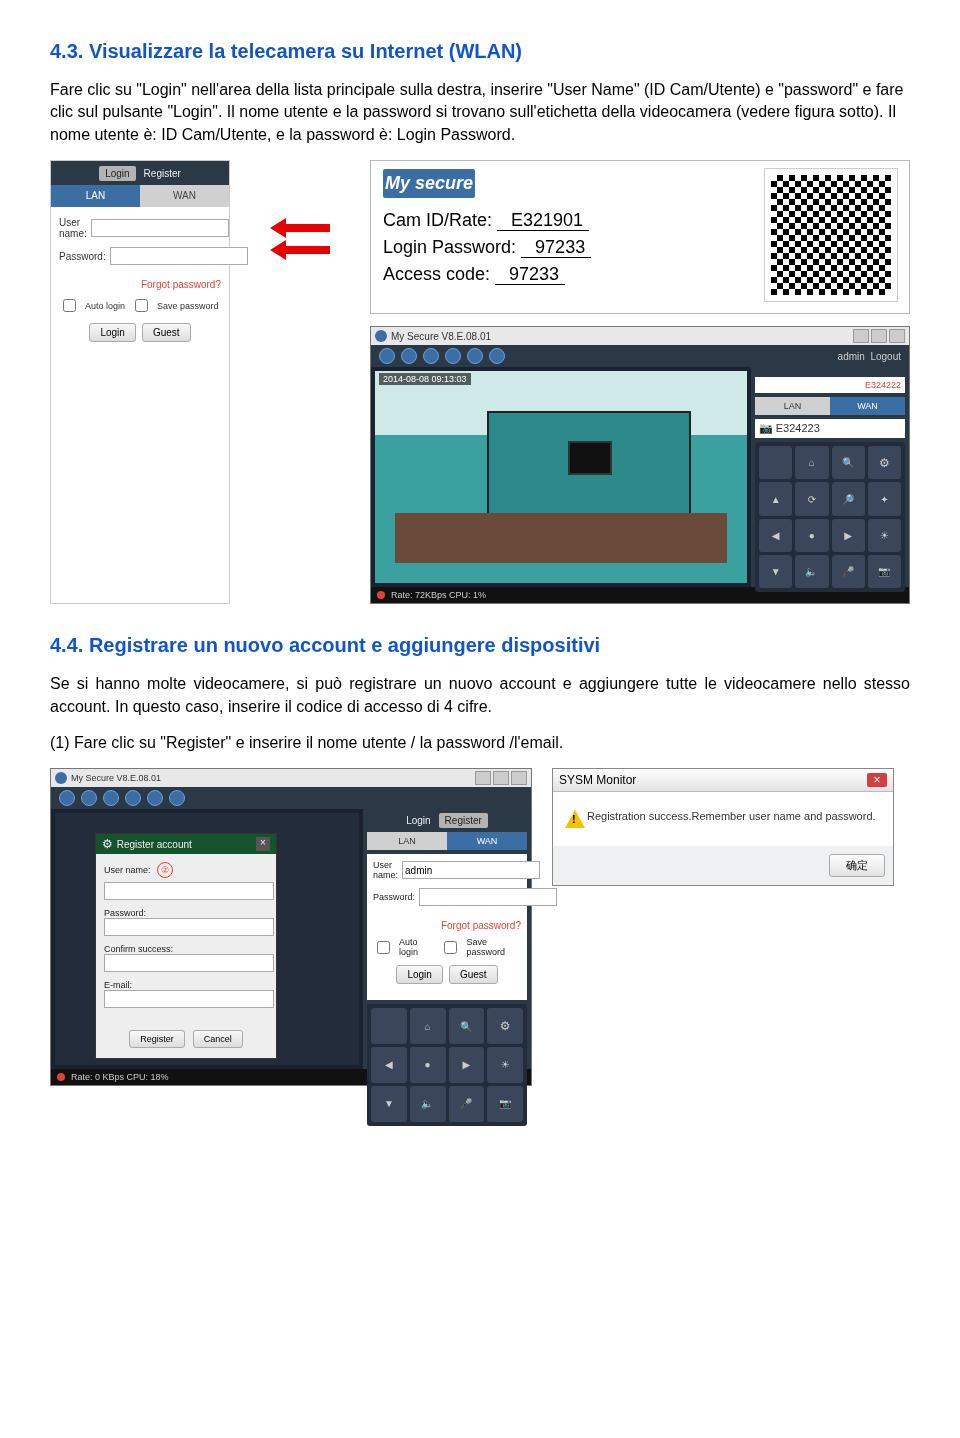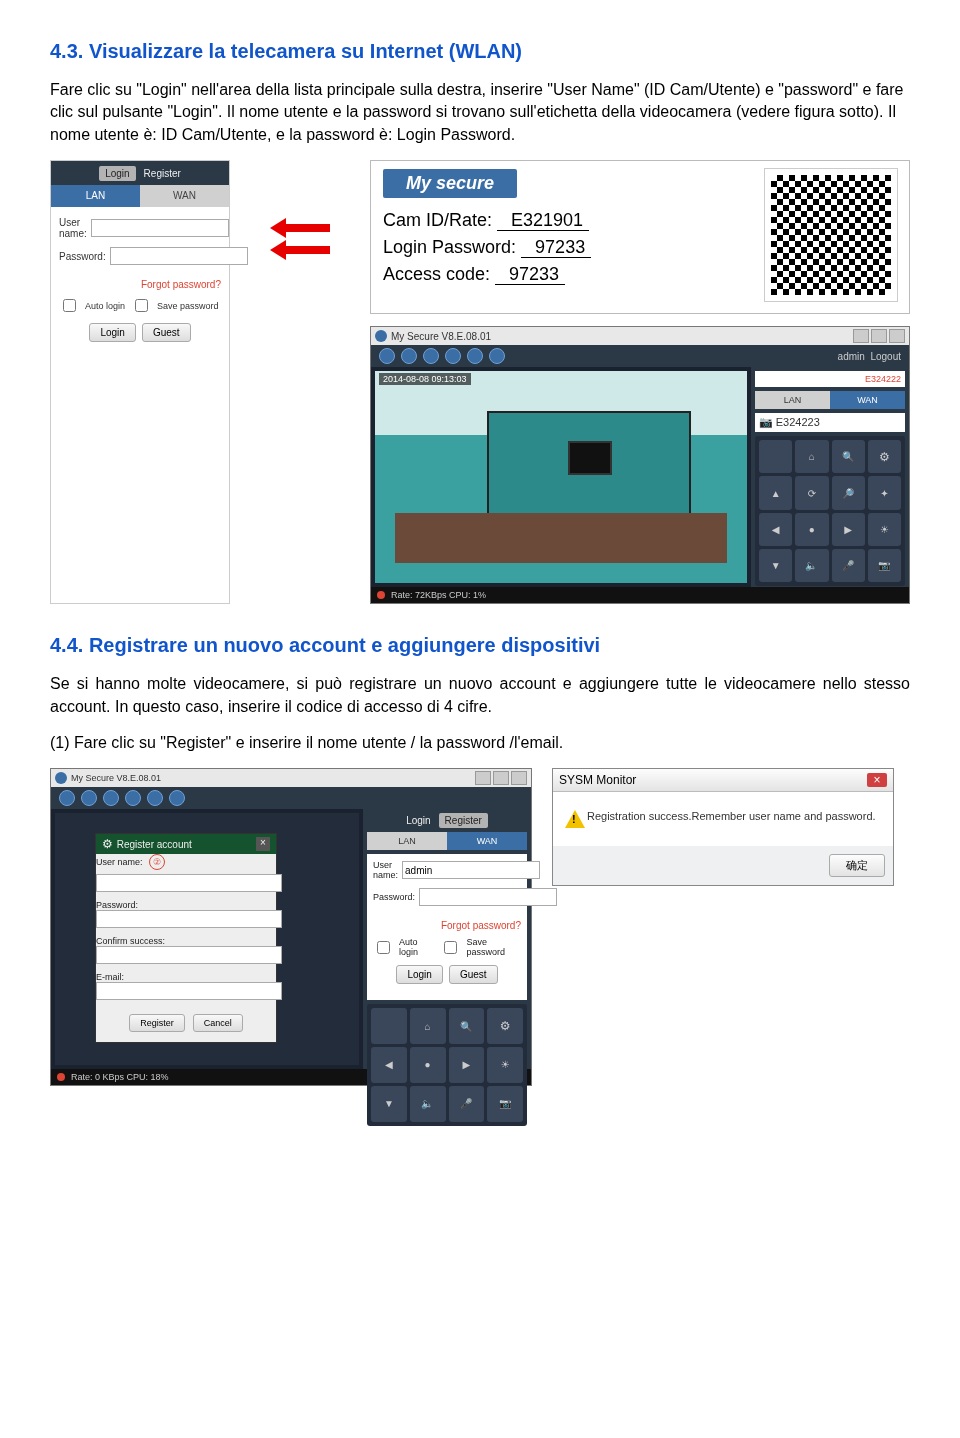--- a/index.html
+++ b/index.html
@@ -87,21 +87,21 @@
   
   .right-col { flex:1; display:flex; flex-direction:column; gap:12px;}
   .sticker-card {
     border:1px solid #bbb; padding:8px 12px 12px 12px;
     display:flex; flex-direction:column; gap:4px;
   }
   .sticker-inner { display:flex; gap:20px; align-items:flex-start;}
   .sticker-left { flex:1; }
   .my-secure-badge {
     display:inline-block; background:#3a6ea5; color:#fff;
-    font-style:italic; font-weight:bold; padding:4px 23px;
+    font-style:italic; font-weight:bold; padding:4px 2px;
     font-size:18px; border-radius:2px; margin-bottom:6px;
   }
   .sticker-line { font-size:18px; margin:6px 0; }
   .sticker-line .lbl { }
   .sticker-line .val { border-bottom:1px solid #000; padding:0 6px 0 14px;}
   .qr {
     width:120px; height:120px;
     background:
       repeating-linear-gradient(0deg,#000 0 6px,#fff 6px 12px),
       repeating-linear-gradient(90deg,#000 0 6px,#fff 6px 12px);
@@ -143,21 +143,21 @@
   .cube { position:absolute; top:40px; left:30%; width:200px; height:120px; background:#2d8a8a; border:2px solid #222;}
   .monitor { position:absolute; top:70px; left:52%; width:40px; height:30px; background:#111; border:2px solid #333;}
   .side-panel {
     width:150px; background:#2b3846; padding:4px;
     display:flex; flex-direction:column; gap:4px;
   }
   .side-tabs { display:flex; height:18px; font-size:9px;}
   .side-tabs div { flex:1; text-align:center; line-height:18px;}
   .side-tabs .st1 { background:#d0d0d0; color:#333;}
   .side-tabs .st2 { background:#3a6ea5; color:#fff;}
-  .side-id { background:#fff; color:#d43; font-size:9px; padding:3px 4px;}
+  .side-id { background:#fff; color:#d43; font-size:9px; padding:3px 4px;margin-top:6px;}
   .cam-list { background:#fff; color:#333; font-size:11px; padding:3px 4px; height:60px;}
   .ctrl-grid {
     display:grid; grid-template-columns:repeat(4,1fr); gap:3px;
     background:#222c3a; padding:4px; border-radius:3px;
   }
   .ctrl-grid span {
     width:100%; aspect-ratio:1; background:#3a465a; border-radius:3px;
     display:flex; align-items:center; justify-content:center; font-size:10px;
   }
   .joy {
@@ -173,21 +173,21 @@
   .left-empty { flex:1; background:#222c3a; position:relative; margin:4px;}
   .reg-dialog {
     position:absolute; top:20px; left:40px; width:180px;
     background:#eee; border:1px solid #333; color:#222;
   }
   .reg-dialog .rd-title {
     background:#14532d; color:#eee; display:flex; justify-content:space-between;
     padding:3px 6px; font-size:10px;
   }
   .rd-title .x { background:#555; width:14px; text-align:center;}
-  .reg-dialog .rd-body { font-size:9px;}
+  .reg-dialog .rd-body { padding:8px; font-size:9px;}
   .reg-dialog .rd-row { margin-bottom:8px;}
   .reg-dialog .rd-row input { width:100%; border:1px solid #aaa; height:14px;}
   .reg-dialog .num2 {
     display:inline-block; width:14px; height:14px; border:1px solid #d43; border-radius:50%;
     color:#d43; text-align:center; line-height:14px; font-size:9px; margin:0 0 4px 4px;
   }
   .rd-buttons { display:flex; gap:8px; justify-content:center; padding:6px 0 10px;}
   .rd-buttons button { font-size:9px; padding:3px 10px; background:linear-gradient(#f8f8f8,#ddd); border:1px solid #aaa; border-radius:3px;}
   .side-panel2 {
     width:160px; background:#2b3846; padding:4px; display:flex; flex-direction:column; gap:4px;

